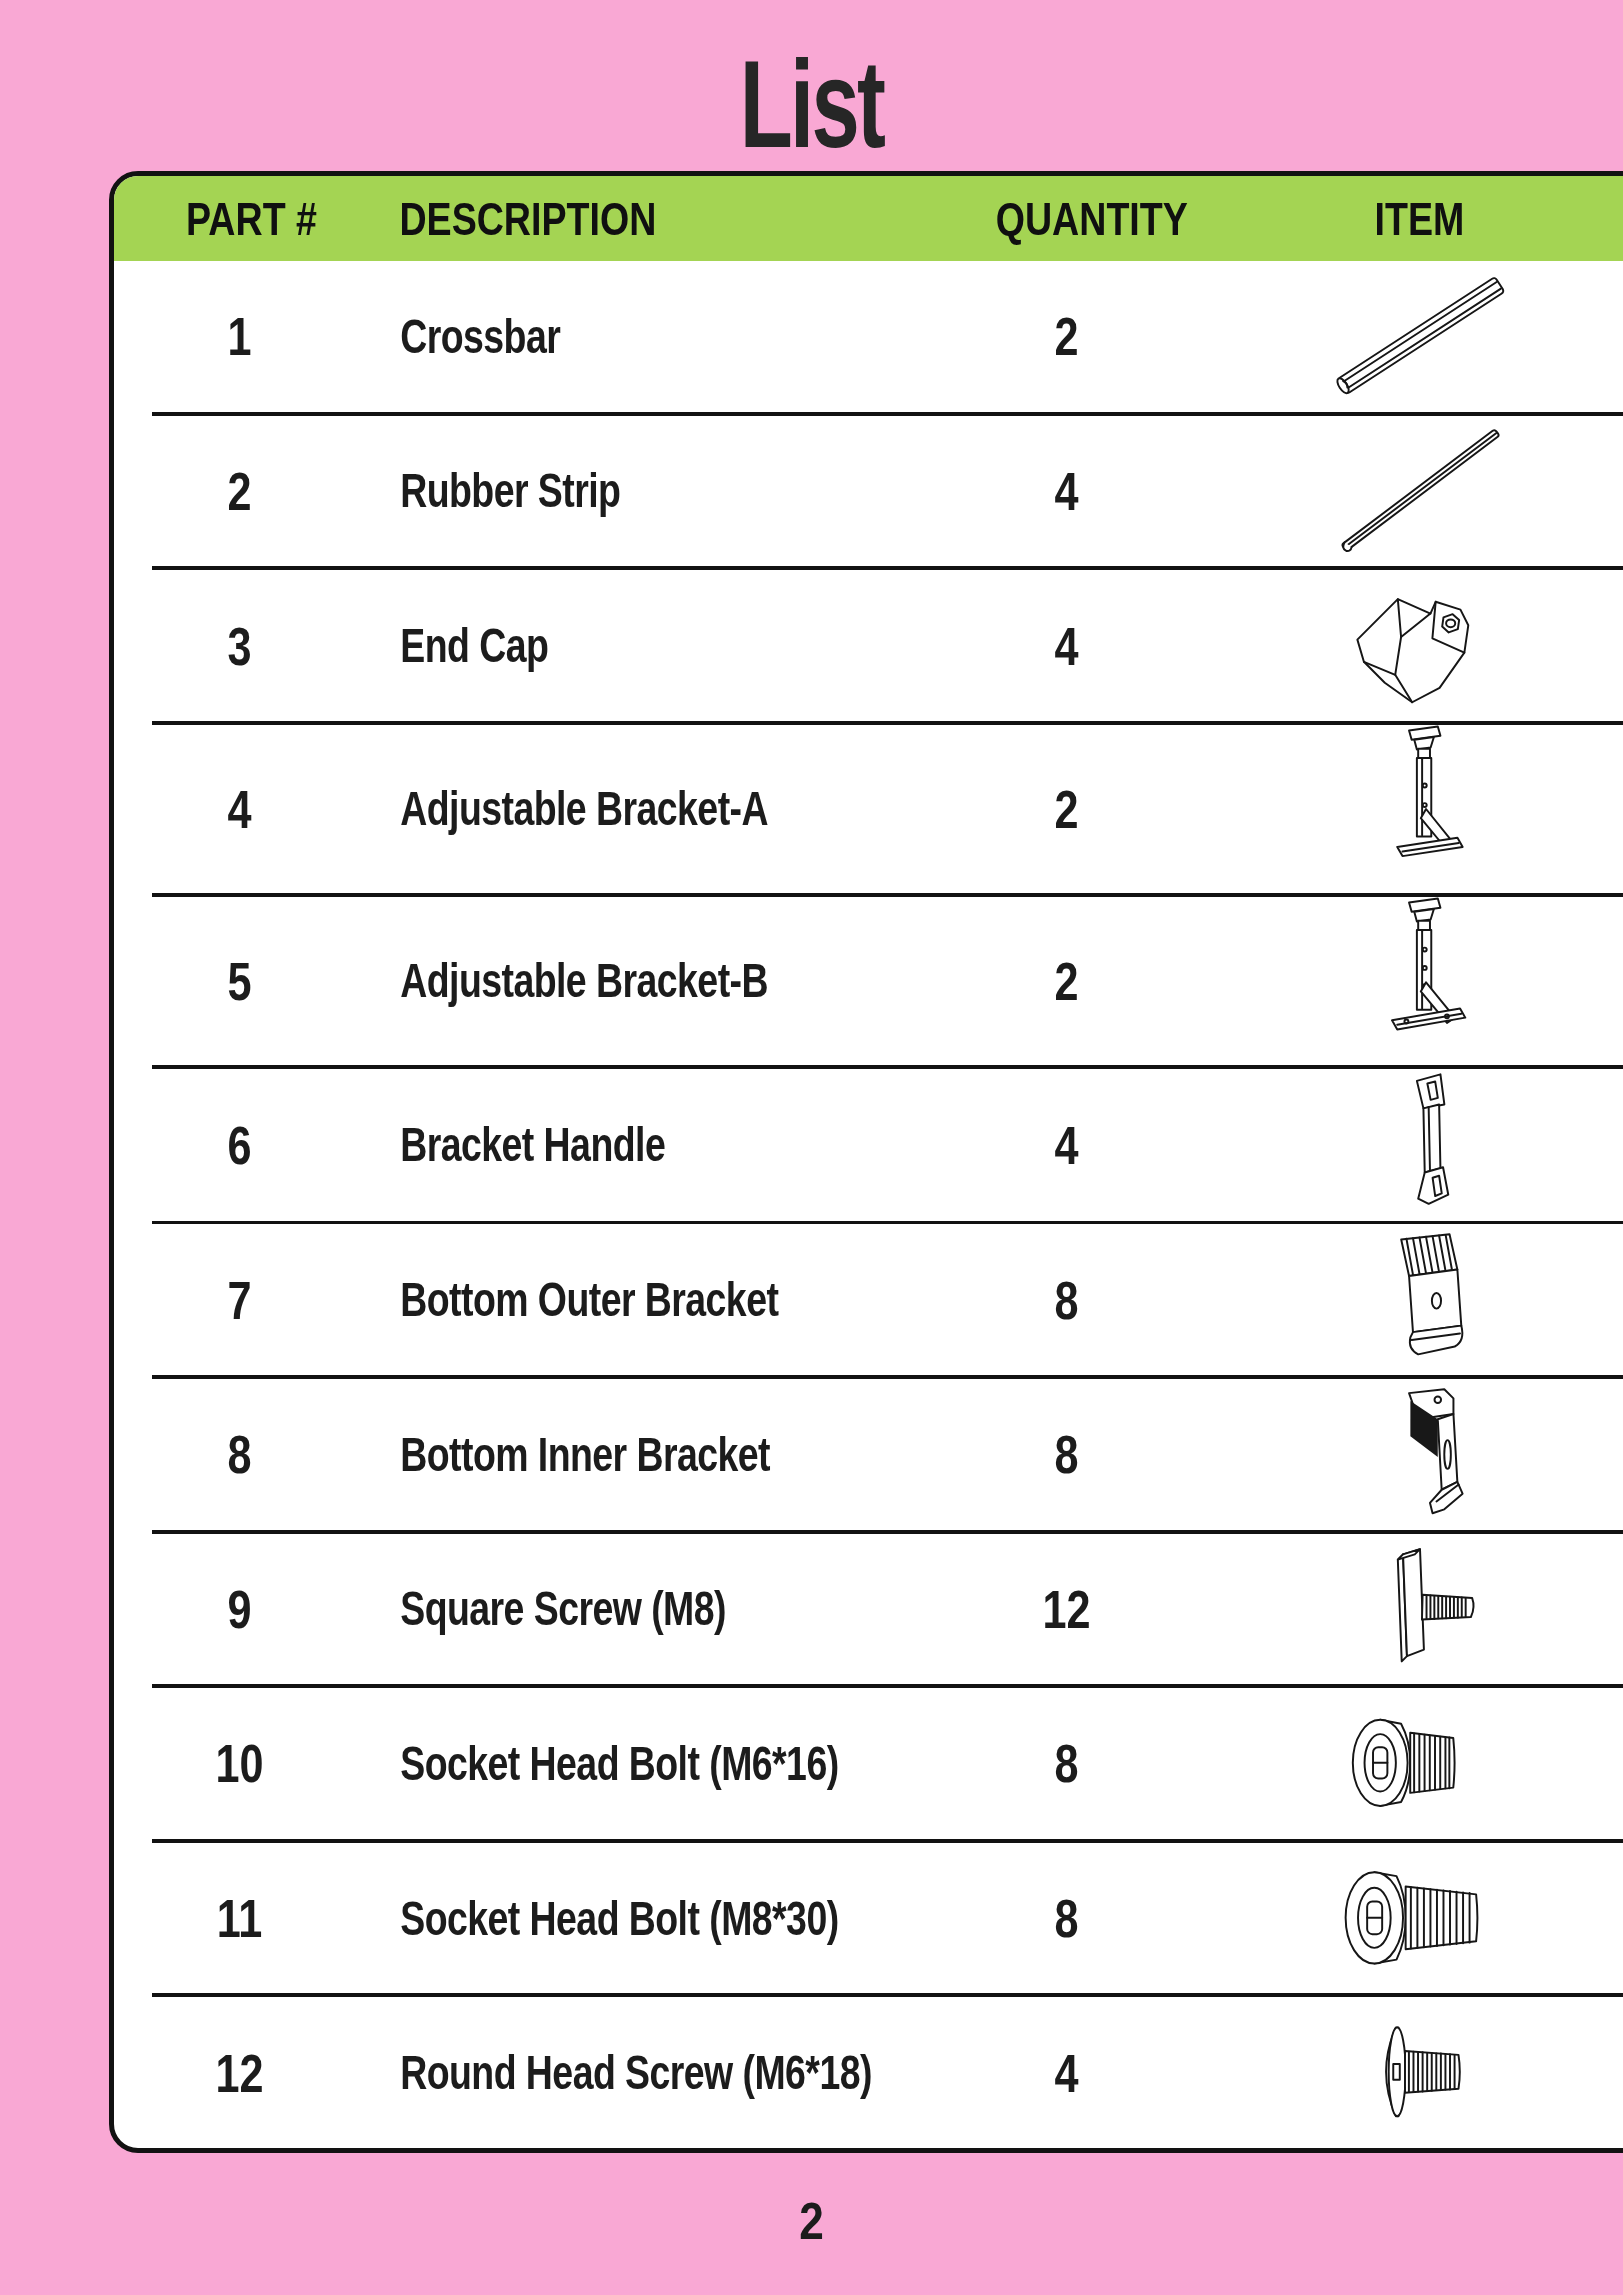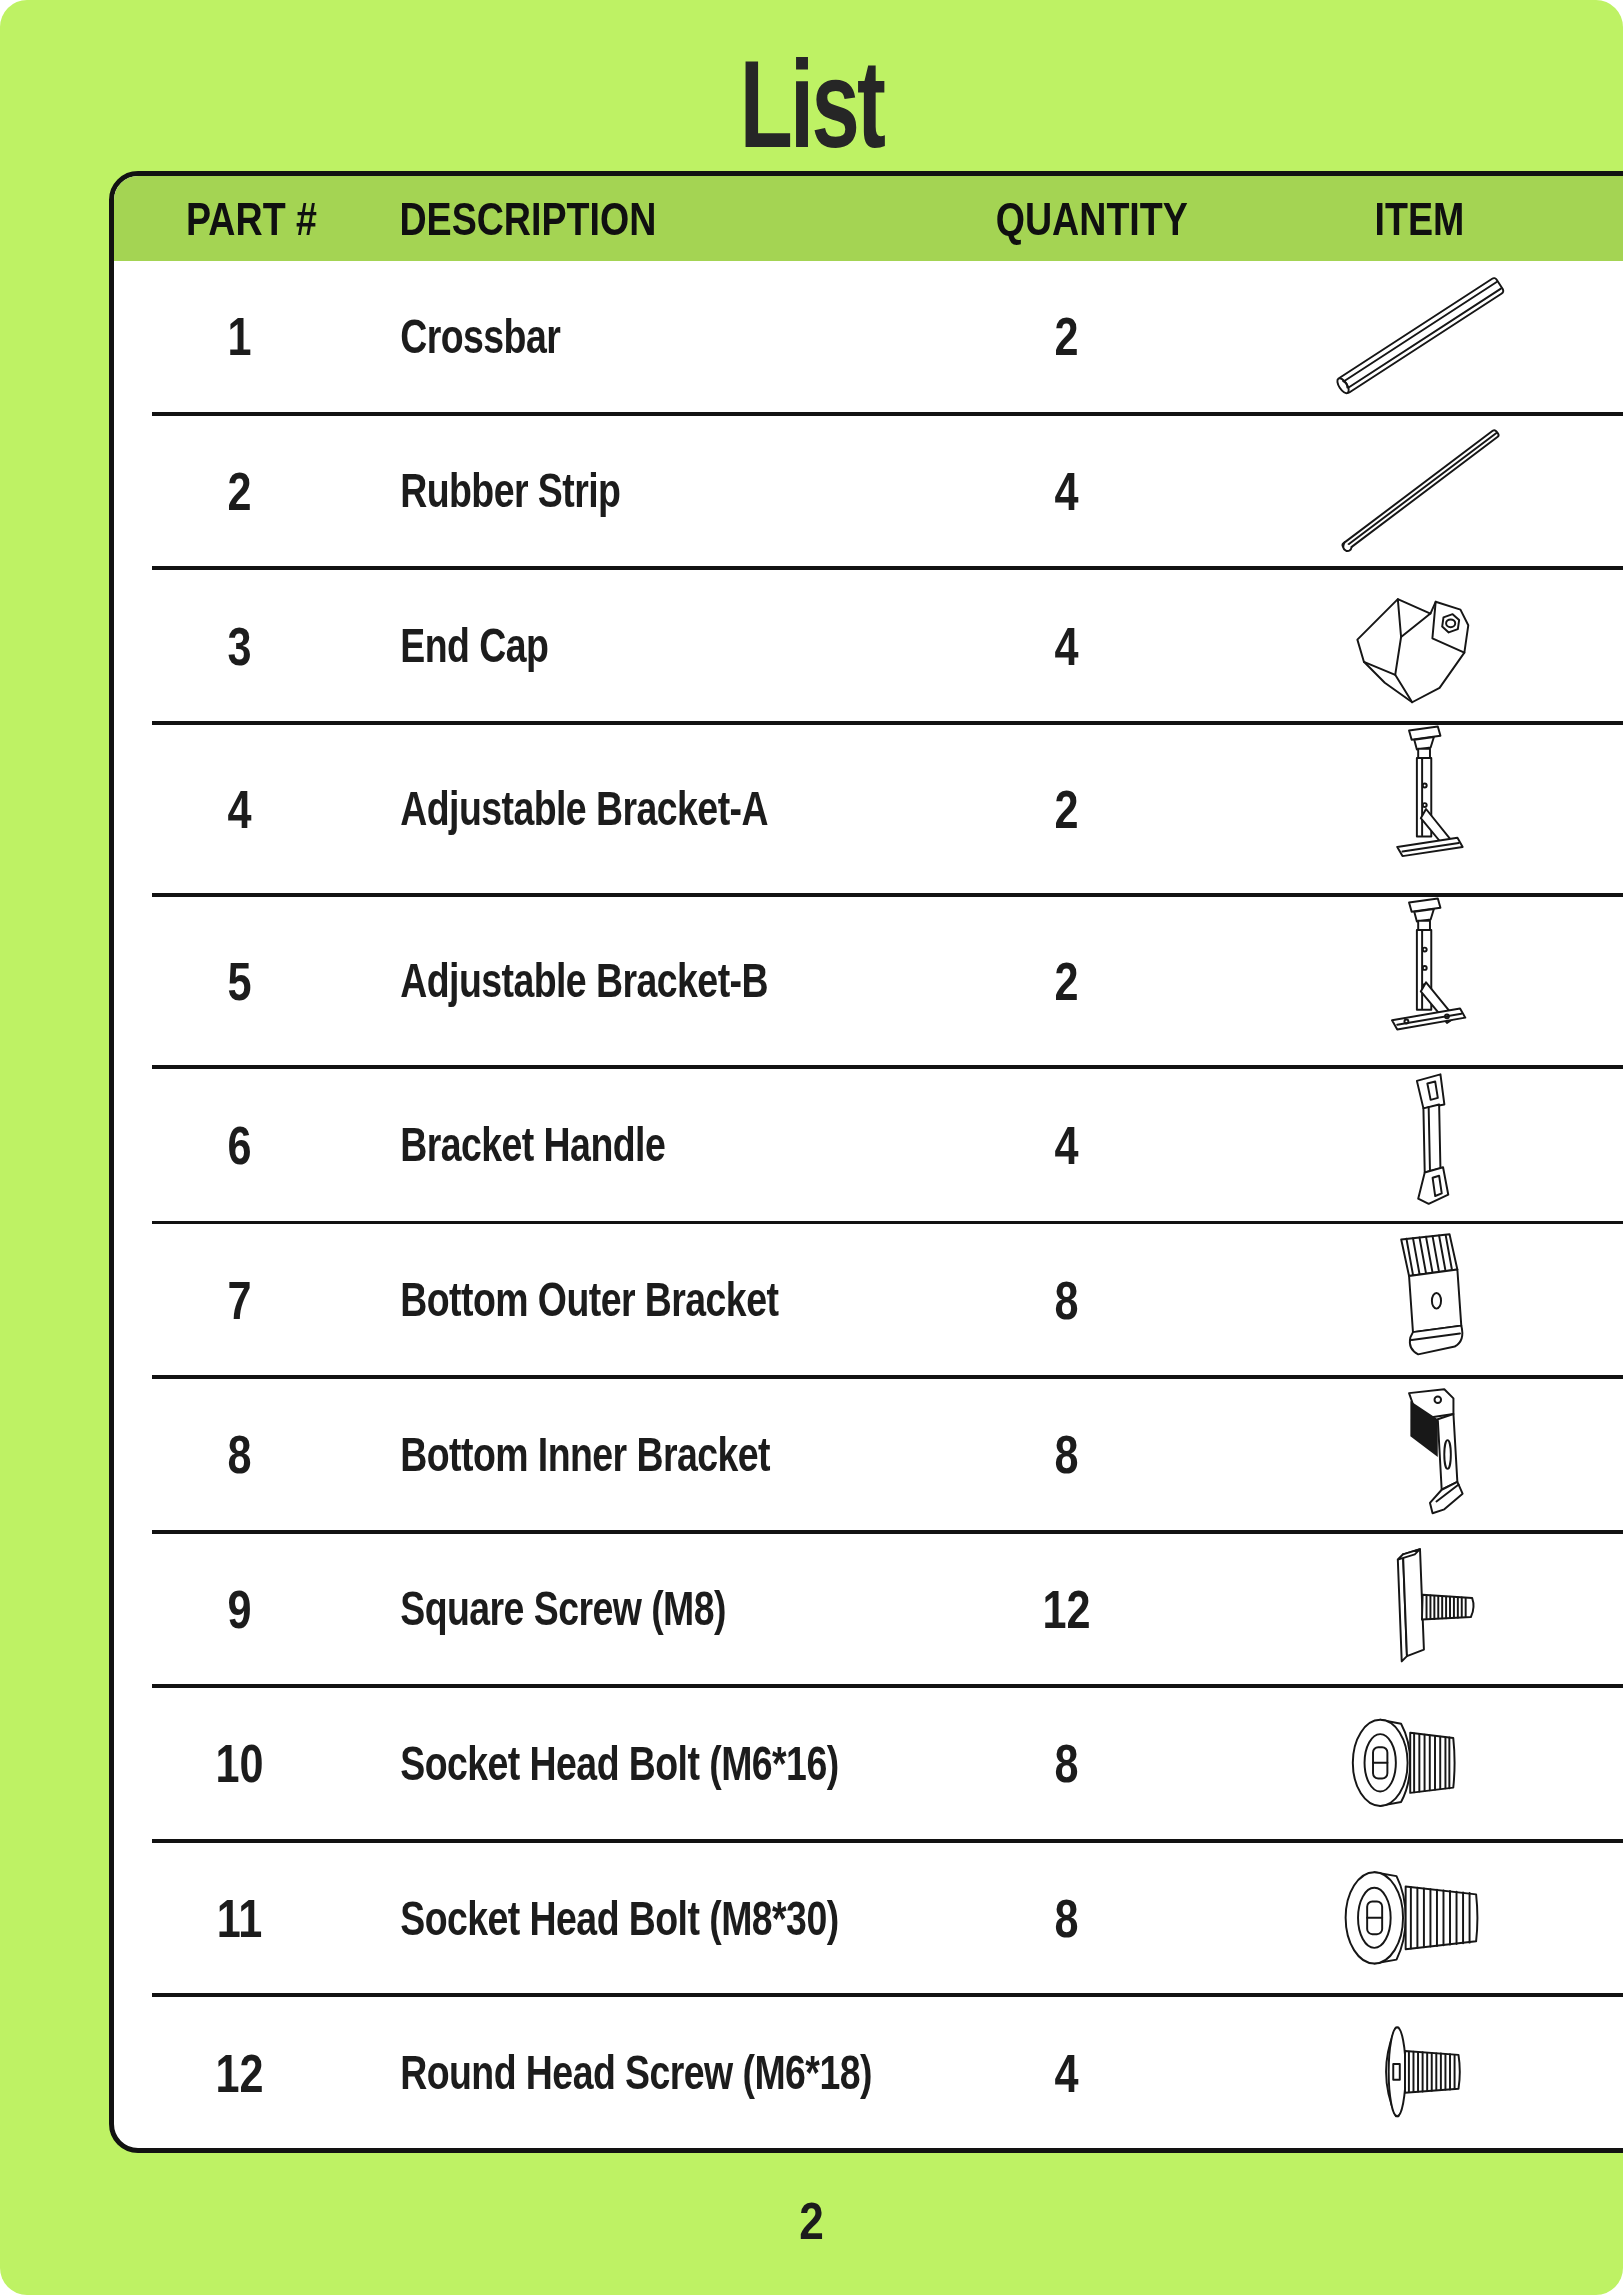--- a/index.html
+++ b/index.html
@@ -5,25 +5,24 @@
   :root{
     --header-bg:#A4D453;
     --line:#121212;
     --text:#1C1C1C;
   }
   *{box-sizing:border-box;margin:0;padding:0;}
   html,body{background:#ffffff;}
   .page{
     position:relative;
     width:1623px;height:2295px;
-    background:#bef264;
+    background:#f9a8d4;
     font-family:"Liberation Sans","DejaVu Sans",sans-serif;
     color:var(--text);
     overflow:hidden;
-    border-radius:27px;
   }
   .title{
     position:absolute;top:42px;left:0;right:0;
     text-align:center;
     font-size:124px;line-height:1;font-weight:800;
     letter-spacing:-3.9px;
     color:#262626;
     transform:scaleX(0.70);
   }
   .parts-table{

